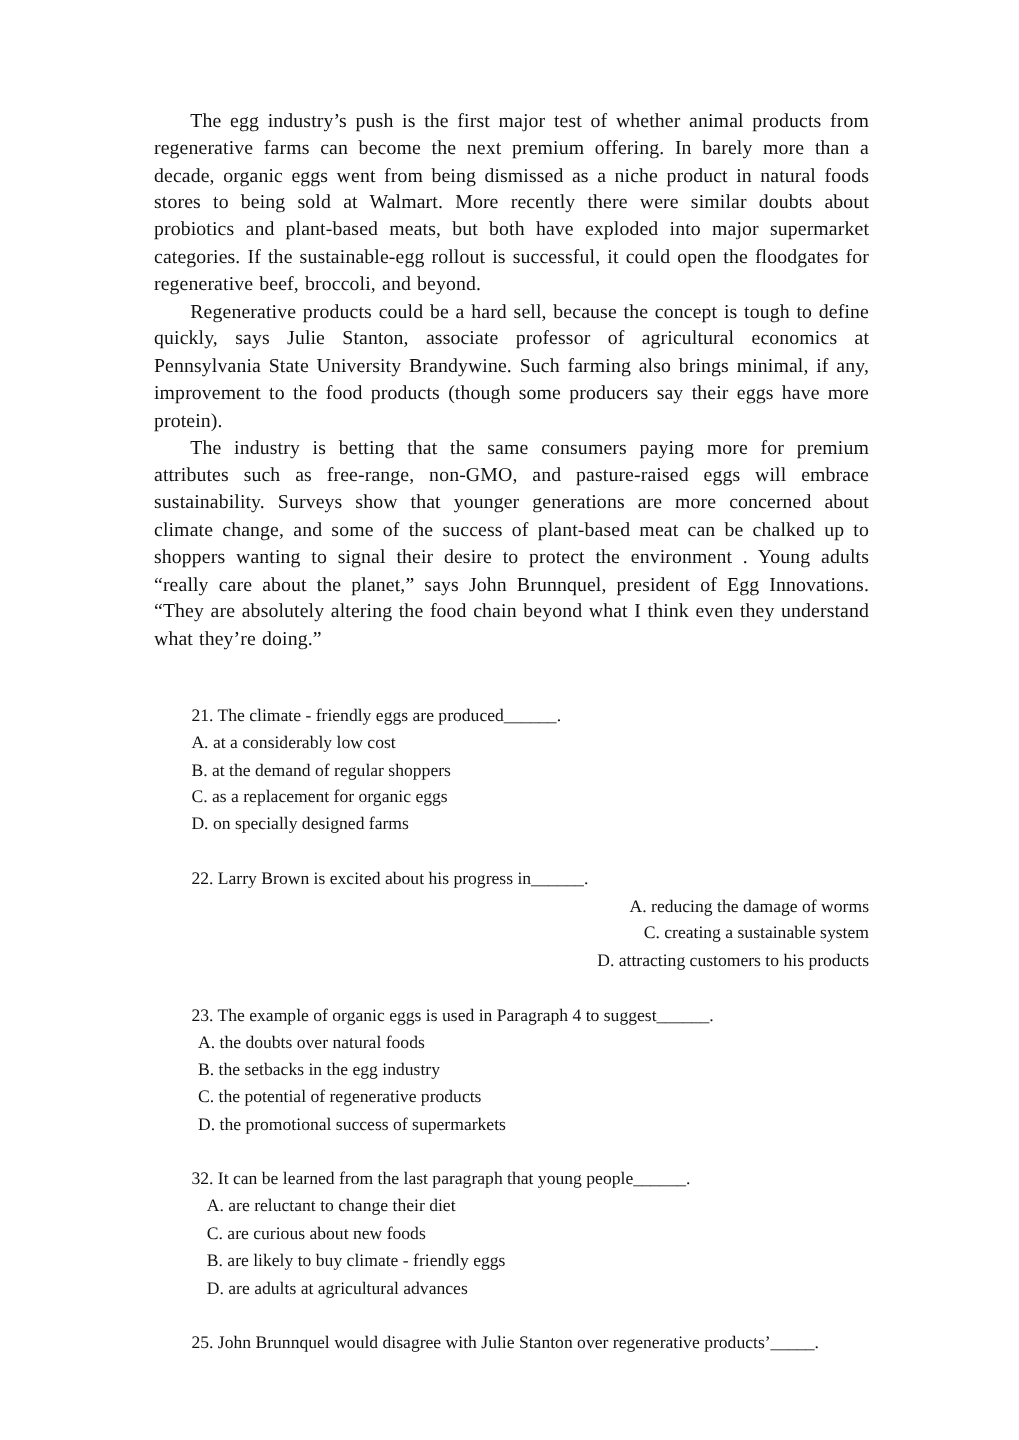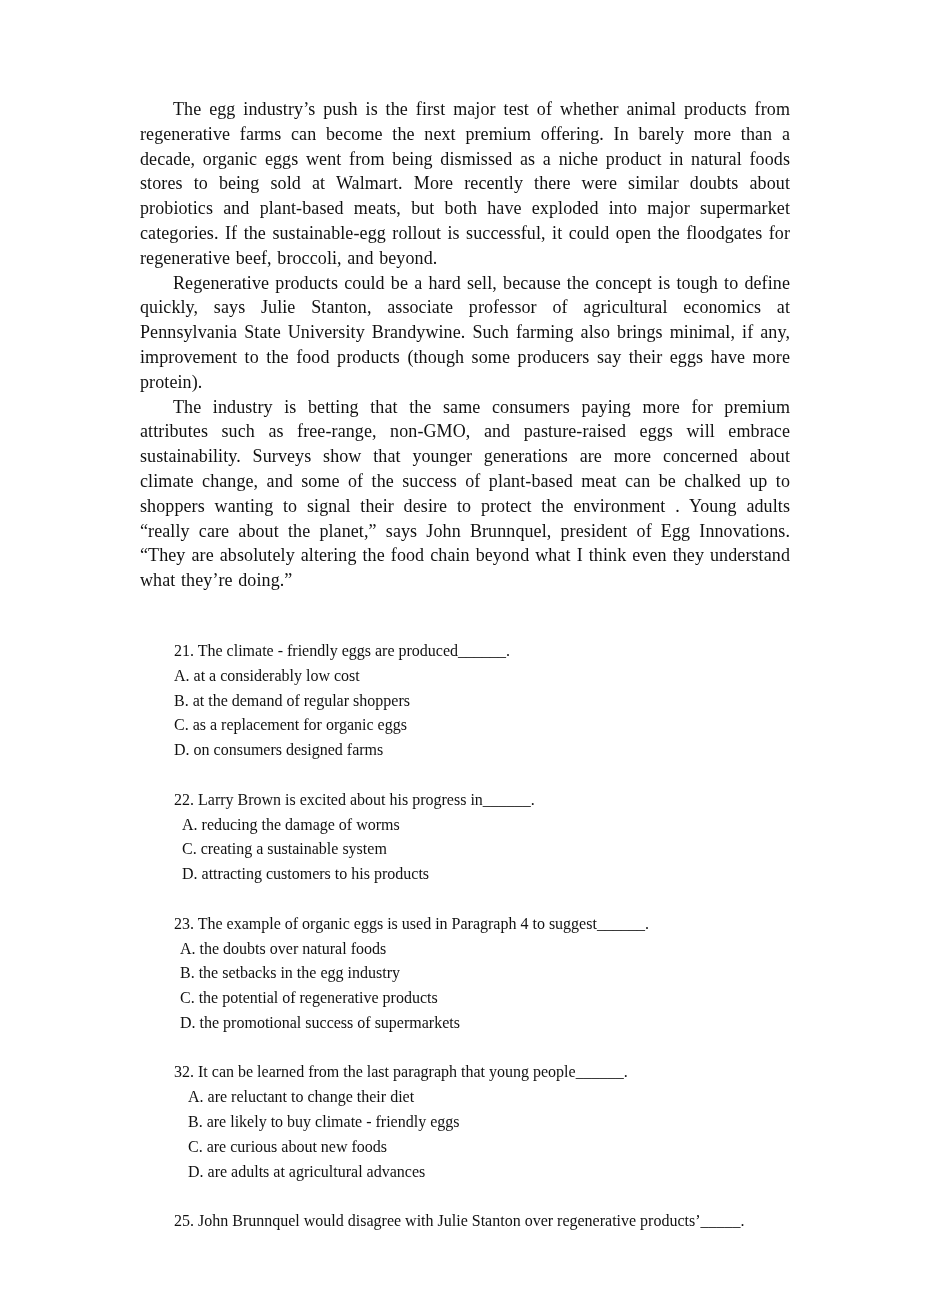--- a/index.html
+++ b/index.html
@@ -40,21 +40,21 @@
   .question {
     margin: 0 0 24.8px 0;
   }
   .question .stem {
     white-space: nowrap;
   }
   .question .option {
     white-space: nowrap;
   }
   .opts-indent-0 { padding-left: 0px; }
-  .opts-indent-1 { padding-left: 8px; }
+  .opts-indent-1 { padding-left: 8px; text-align: right; }
   .opts-indent-2 { padding-left: 6px; }
   .opts-indent-3 { padding-left: 14px; }
 </style>
 </head>
 <body>
 
 <div class="page">
 
   <div class="passage">
     <p>The egg industry’s push is the first major test of whether animal products from regenerative farms can become the next premium offering. In barely more than a decade, organic eggs went from being dismissed as a niche product in natural foods stores to being sold at Walmart. More recently there were similar doubts about probiotics and plant-based meats, but both have exploded into major supermarket categories. If the sustainable-egg rollout is successful, it could open the floodgates for regenerative beef, broccoli, and beyond.</p>
@@ -63,21 +63,21 @@
   </div>
 
   <div class="questions">
 
     <div class="question">
       <div class="stem">21. The climate - friendly eggs are produced______.</div>
       <div class="options opts-indent-0">
         <div class="option">A. at a considerably low cost</div>
         <div class="option">B. at the demand of regular shoppers</div>
         <div class="option">C. as a replacement for organic eggs</div>
-        <div class="option">D. on consumers designed farms</div>
+        <div class="option">D. on specially designed farms</div>
       </div>
     </div>
 
     <div class="question">
       <div class="stem">22. Larry Brown is excited about his progress in______.</div>
       <div class="options opts-indent-1">
         <div class="option">A. reducing the damage of worms</div>
         <div class="option">C. creating a sustainable system</div>
         <div class="option">D. attracting customers to his products</div>
       </div>
@@ -90,22 +90,22 @@
         <div class="option">B. the setbacks in the egg industry</div>
         <div class="option">C. the potential of regenerative products</div>
         <div class="option">D. the promotional success of supermarkets</div>
       </div>
     </div>
 
     <div class="question">
       <div class="stem">32. It can be learned from the last paragraph that young people______.</div>
       <div class="options opts-indent-3">
         <div class="option">A. are reluctant to change their diet</div>
+        <div class="option">C. are curious about new foods</div>
         <div class="option">B. are likely to buy climate - friendly eggs</div>
-        <div class="option">C. are curious about new foods</div>
         <div class="option">D. are adults at agricultural advances</div>
       </div>
     </div>
 
     <div class="question">
       <div class="stem">25. John Brunnquel would disagree with Julie Stanton over regenerative products’_____.</div>
     </div>
 
   </div>
 </div>

